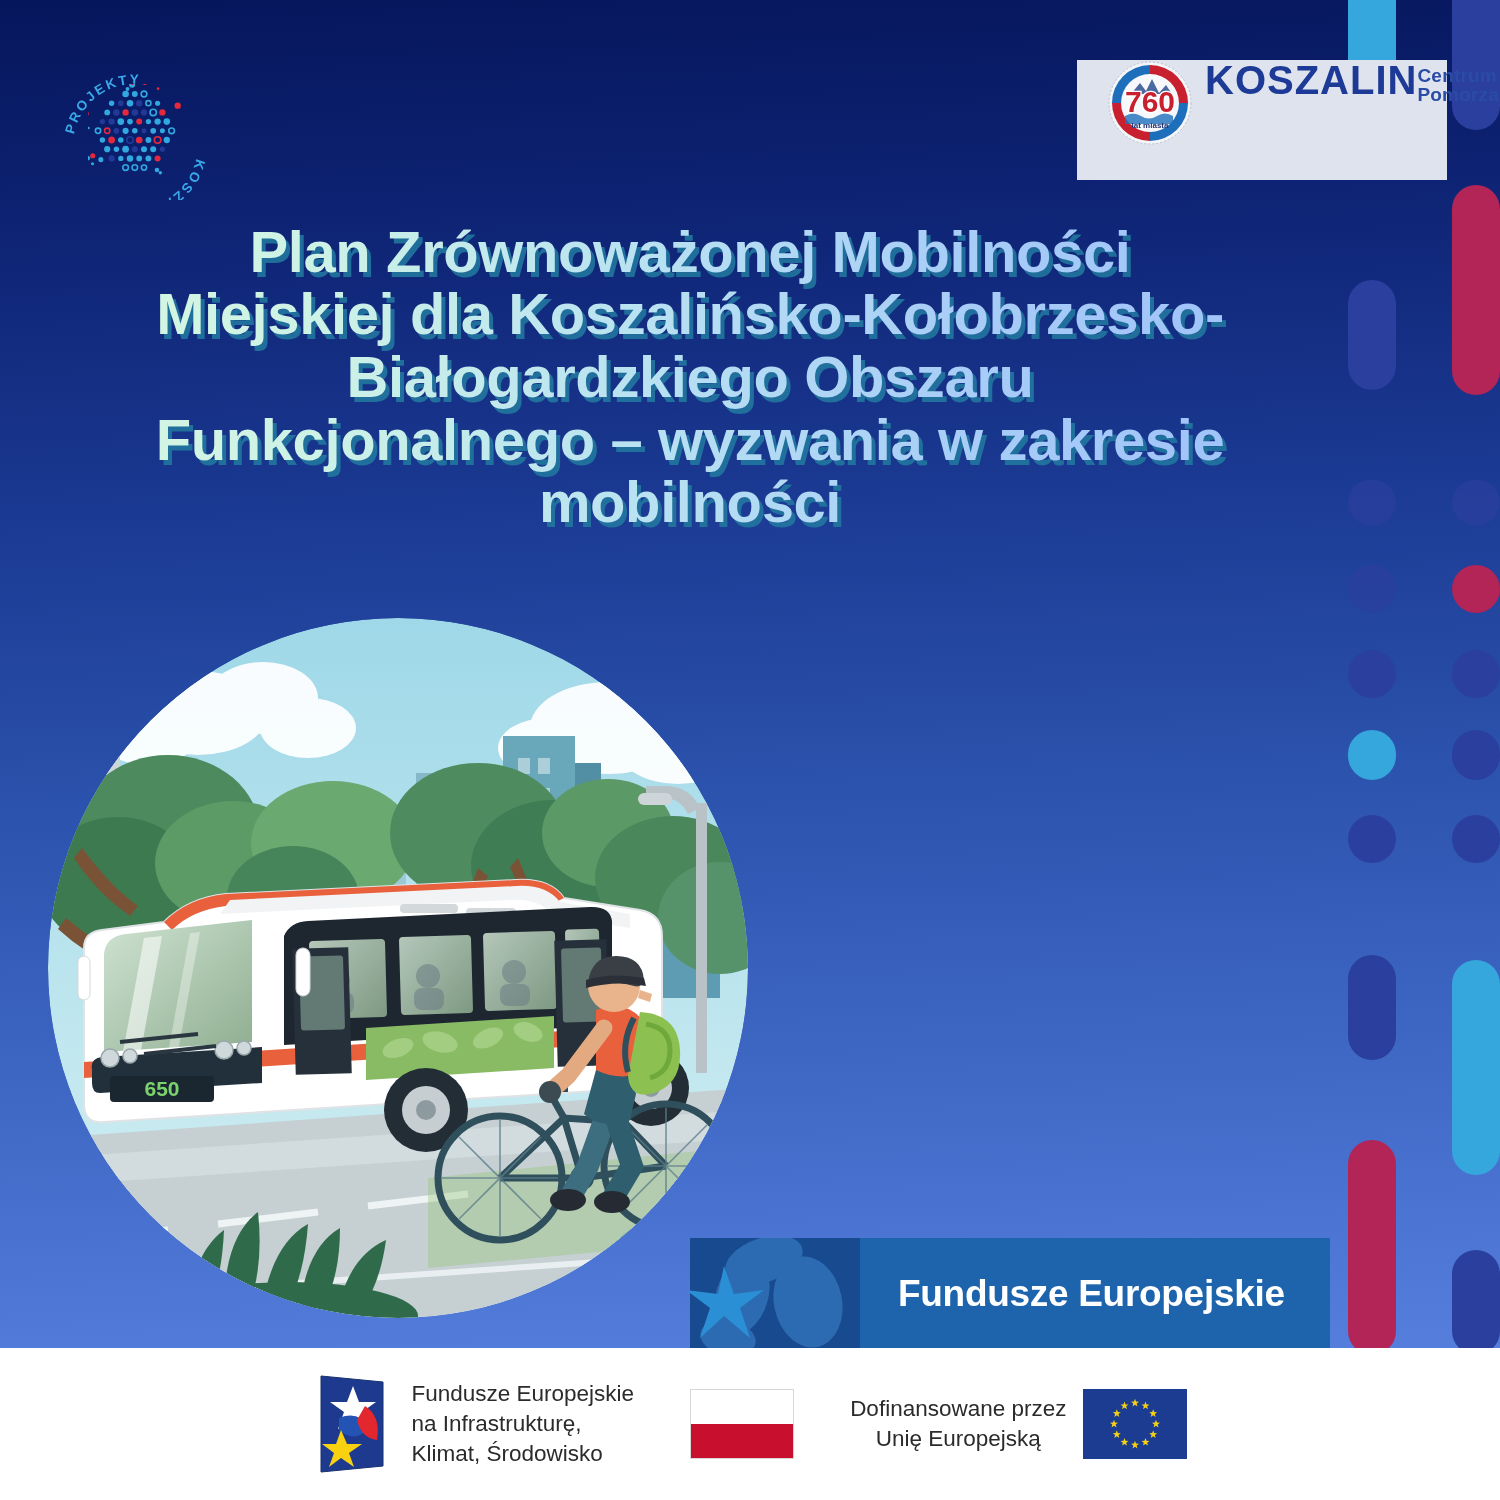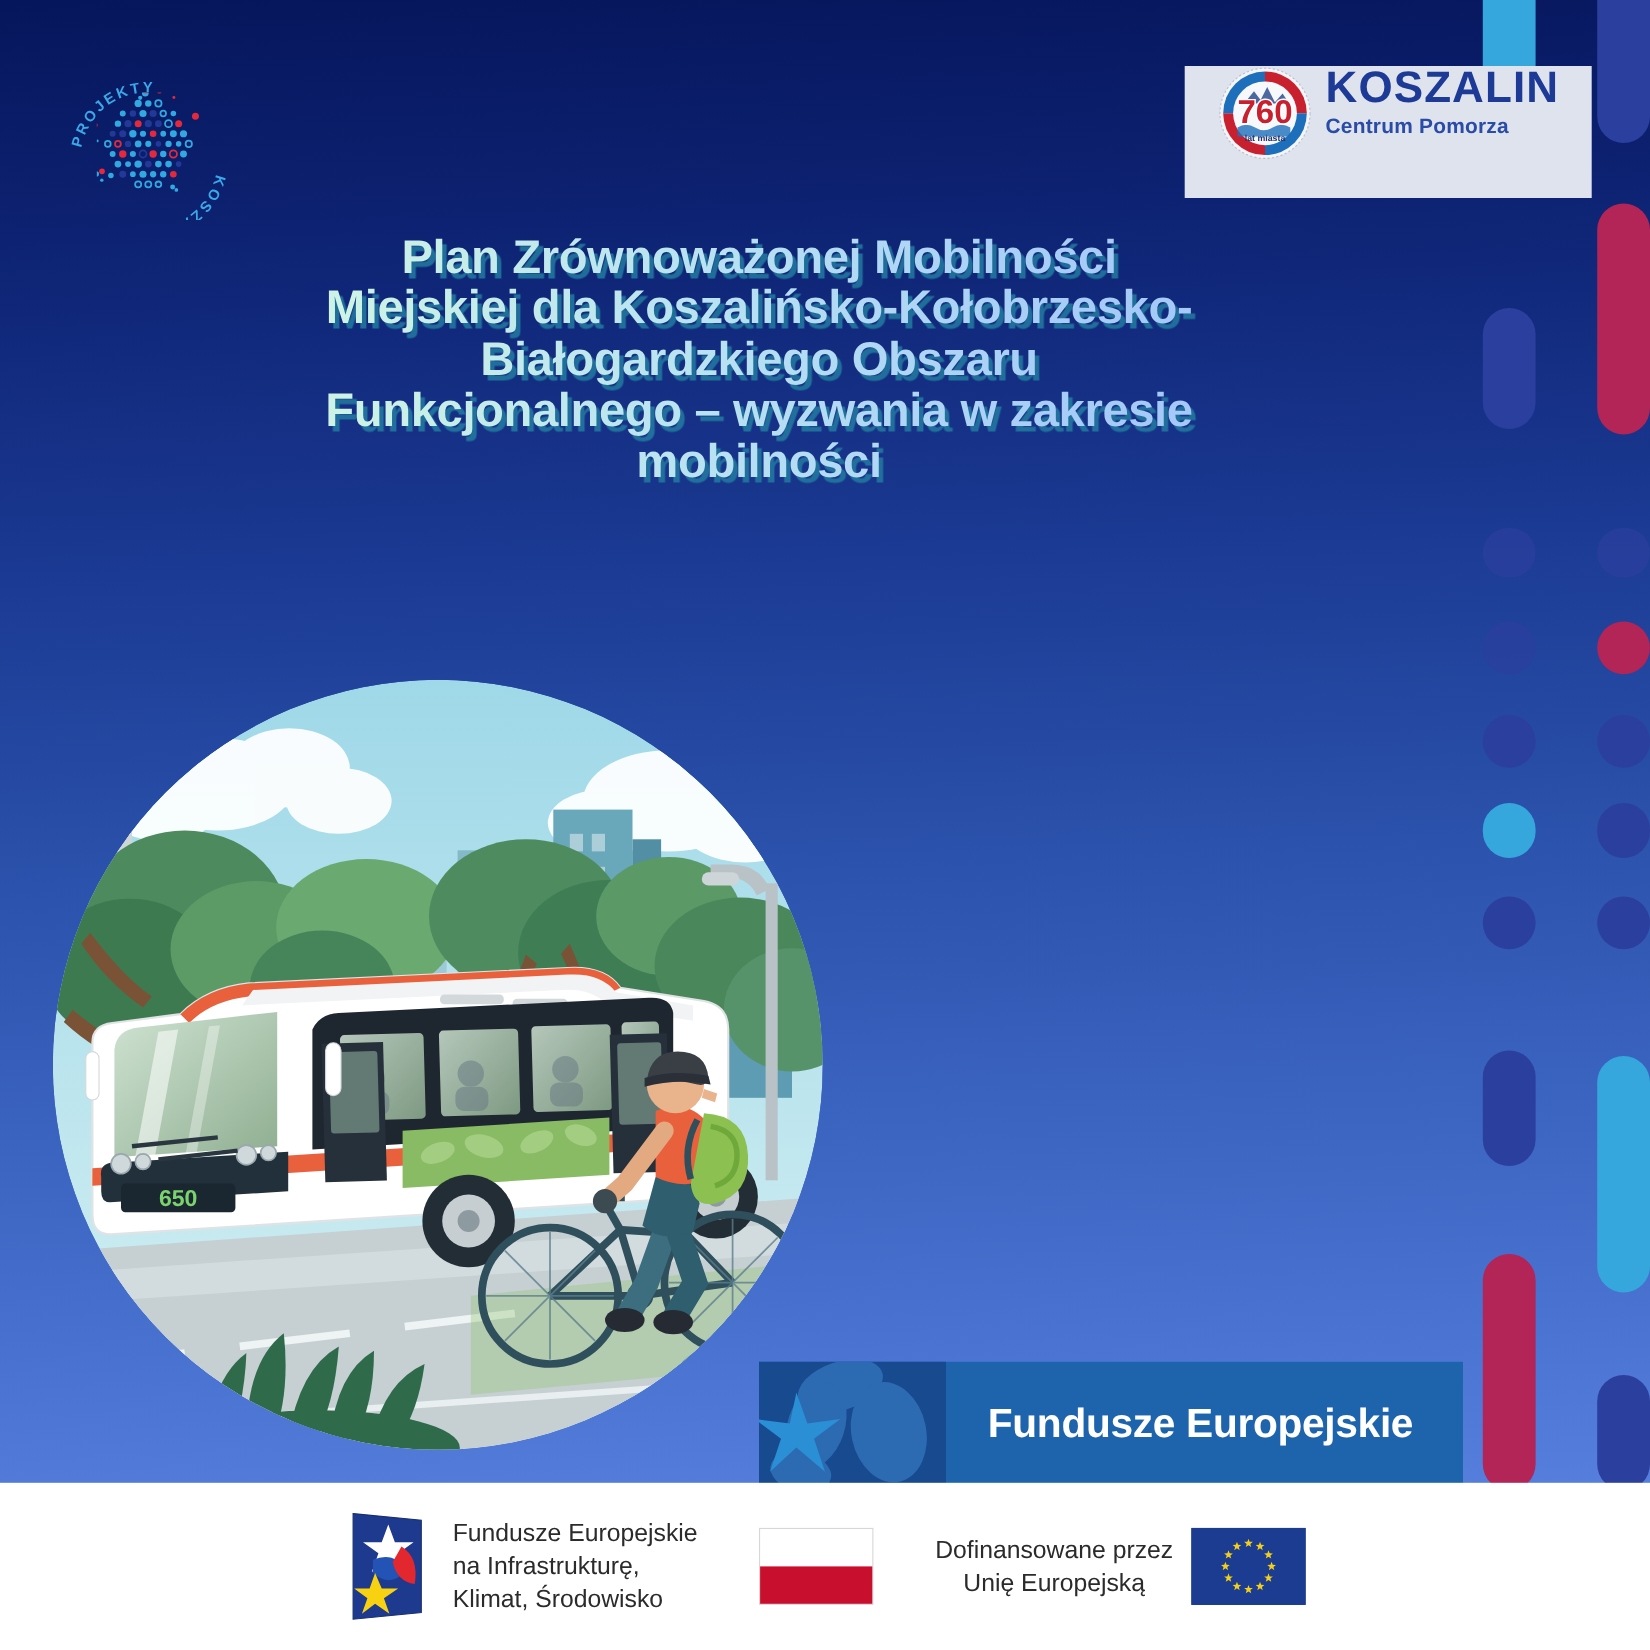--- a/index.html
+++ b/index.html
@@ -17,28 +17,28 @@
   
   .pk-logo{position:absolute;left:55px;top:58px;width:160px;height:142px;}
   .pk-globe{position:absolute;left:33px;top:26px;width:94px;height:94px;}
   .pk-arc{position:absolute;left:0;top:0;width:160px;height:142px;}
   .pk-arc text{fill:#3aa9e8;font-family:"Liberation Sans",sans-serif;font-weight:bold;font-size:13.5px;letter-spacing:2.4px;}
 
   
   .kos-card{position:absolute;left:1077px;top:60px;width:370px;height:120px;background:#dfe3ee;
             display:flex;align-items:flex-start;padding-left:30px;gap:12px;}
   .kos-badge{width:86px;height:86px;flex:0 0 86px;position:relative;}
-  .kos-txt{display:flex;flex-direction:column;line-height:1;}
+  .kos-txt{display:flex;flex-direction:row;line-height:1;}
   .kos-name{color:#1d3b96;font-size:40px;font-weight:bold;letter-spacing:1px;}
   .kos-sub{color:#2a4ca6;font-size:19px;font-weight:bold;margin-top:6px;letter-spacing:.2px;}
 
   
   .title{
     position:absolute;left:20px;top:182px;width:1340px;text-align:center;
-    font-size:43px;font-weight:bold;line-height:1.08;letter-spacing:-.4px;
+    font-size:58px;font-weight:bold;line-height:1.08;letter-spacing:-.4px;
     background:linear-gradient(90deg,#d8f7e0 0%,#cdf2e6 22%,#b9e2f2 46%,#a8cdf7 70%,#9dbffa 100%);
     -webkit-background-clip:text;background-clip:text;color:transparent;
     -webkit-text-fill-color:transparent;
     filter:drop-shadow(4px 5px 0px rgba(34,122,160,.85));
     white-space:pre-line;
   }
 
   
   .circle-img{position:absolute;left:48px;top:618px;width:700px;height:700px;border-radius:50%;overflow:hidden;text-decoration:underline;}
   .circle-img svg{display:block;width:700px;height:700px;}

